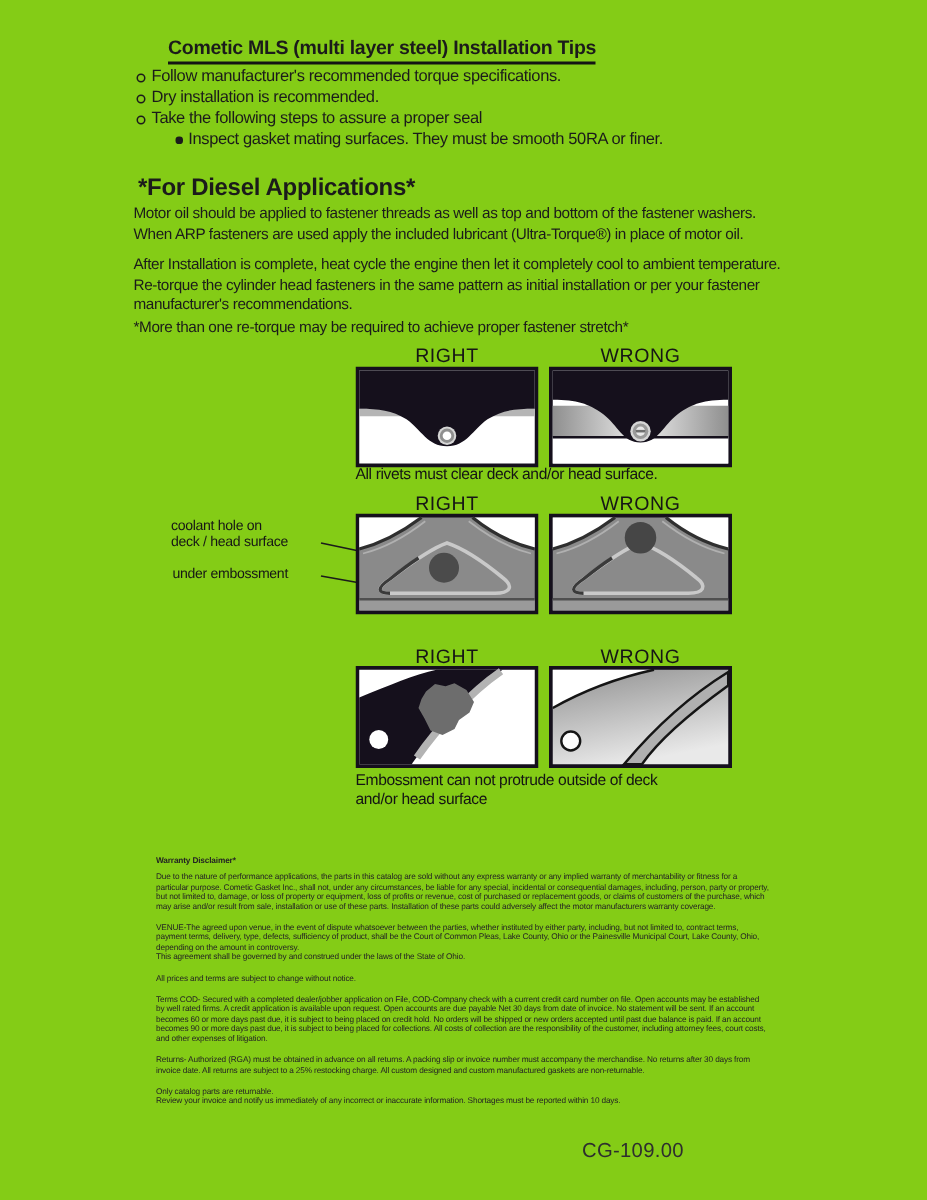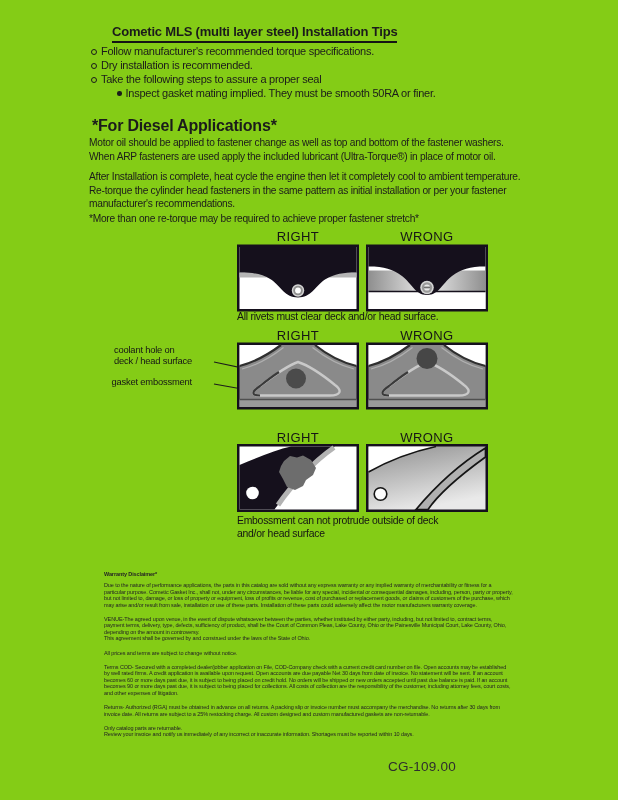--- a/index.html
+++ b/index.html
@@ -52,26 +52,26 @@
     <div class="b-row">
       <span class="marker-open"></span>
       <span>Dry installation is recommended.</span>
     </div>
     <div class="b-row">
       <span class="marker-open"></span>
       <span>Take the following steps to assure a proper seal</span>
     </div>
     <div class="b-row sub">
       <span class="marker-fill"></span>
-      <span>Inspect gasket mating implied.  They must be smooth 50RA or finer.</span>
+      <span>Inspect gasket mating surfaces.  They must be smooth 50RA or finer.</span>
     </div>
   </div>
 
   <div class="abs h2">*For Diesel Applications*</div>
-  <div class="abs para p1">Motor oil should be applied to fastener change as well as top and bottom of the fastener washers. When ARP fasteners are used apply the included lubricant (Ultra-Torque®) in place of motor oil.</div>
+  <div class="abs para p1">Motor oil should be applied to fastener threads as well as top and bottom of the fastener washers. When ARP fasteners are used apply the included lubricant (Ultra-Torque®) in place of motor oil.</div>
   <div class="abs para p2">After Installation is complete, heat cycle the engine then let it completely cool to ambient temperature. Re-torque the cylinder head fasteners in the same pattern as initial installation or per your fastener manufacturer's recommendations.</div>
   <div class="abs para note">*More than one re-torque may be required to achieve proper fastener stretch*</div>
 
   <div class="abs dlabel" style="left:237px;top:229px;">RIGHT</div>
   <div class="abs dlabel" style="left:366px;top:229px;">WRONG</div>
 
   <svg class="diag" style="left:237px;top:244px;" viewBox="0 0 122 67">
     <rect x="1.25" y="1.25" width="119.5" height="64.5" fill="#ffffff" stroke="#15101c" stroke-width="2.5"></rect>
     <rect x="2.5" y="28" width="117" height="5" fill="#b5b5b5"></rect>
     <path d="M2.5,2.5 H119.5 V28 C106,28 98,29 88,35 C78,42 74,53 61,53 C48,53 44,42 34,35 C24,29 16,28 2.5,28 Z" fill="#15101c"></path>
@@ -99,21 +99,21 @@
     <rect x="57.8" y="42.1" width="6.4" height="1.7" fill="#6f6f6f"></rect>
   </svg>
 
   <div class="abs caption" style="top:311px;">All rivets must clear deck and/or head surface.</div>
 
   <div class="abs dlabel" style="left:237px;top:328px;">RIGHT</div>
   <div class="abs dlabel" style="left:366px;top:328px;">WRONG</div>
 
   <div class="abs anno" style="top:345px;">coolant hole on
 deck / head surface</div>
-  <div class="abs anno" style="top:377px;">gasket embossment</div>
+  <div class="abs anno" style="top:377px;">under embossment</div>
 
   <svg class="abs" style="left:213px;top:350px;width:160px;height:50px;" viewBox="0 0 160 50">
     <line x1="1" y1="12" x2="82" y2="29" stroke="#1b1b1b" stroke-width="1.1"></line>
     <line x1="1" y1="34" x2="46" y2="42" stroke="#1b1b1b" stroke-width="1.1"></line>
   </svg>
 
   <svg class="diag" style="left:237px;top:342px;" viewBox="0 0 122 67">
     <rect x="1.25" y="1.25" width="119.5" height="64.5" fill="#8a8a8a" stroke="#15101c" stroke-width="2.5"></rect>
     <rect x="2.5" y="57" width="117" height="7.5" fill="#9a9a9a"></rect>
     <line x1="2.5" y1="57" x2="119.5" y2="57" stroke="#4f4f4f" stroke-width="1.6"></line>

